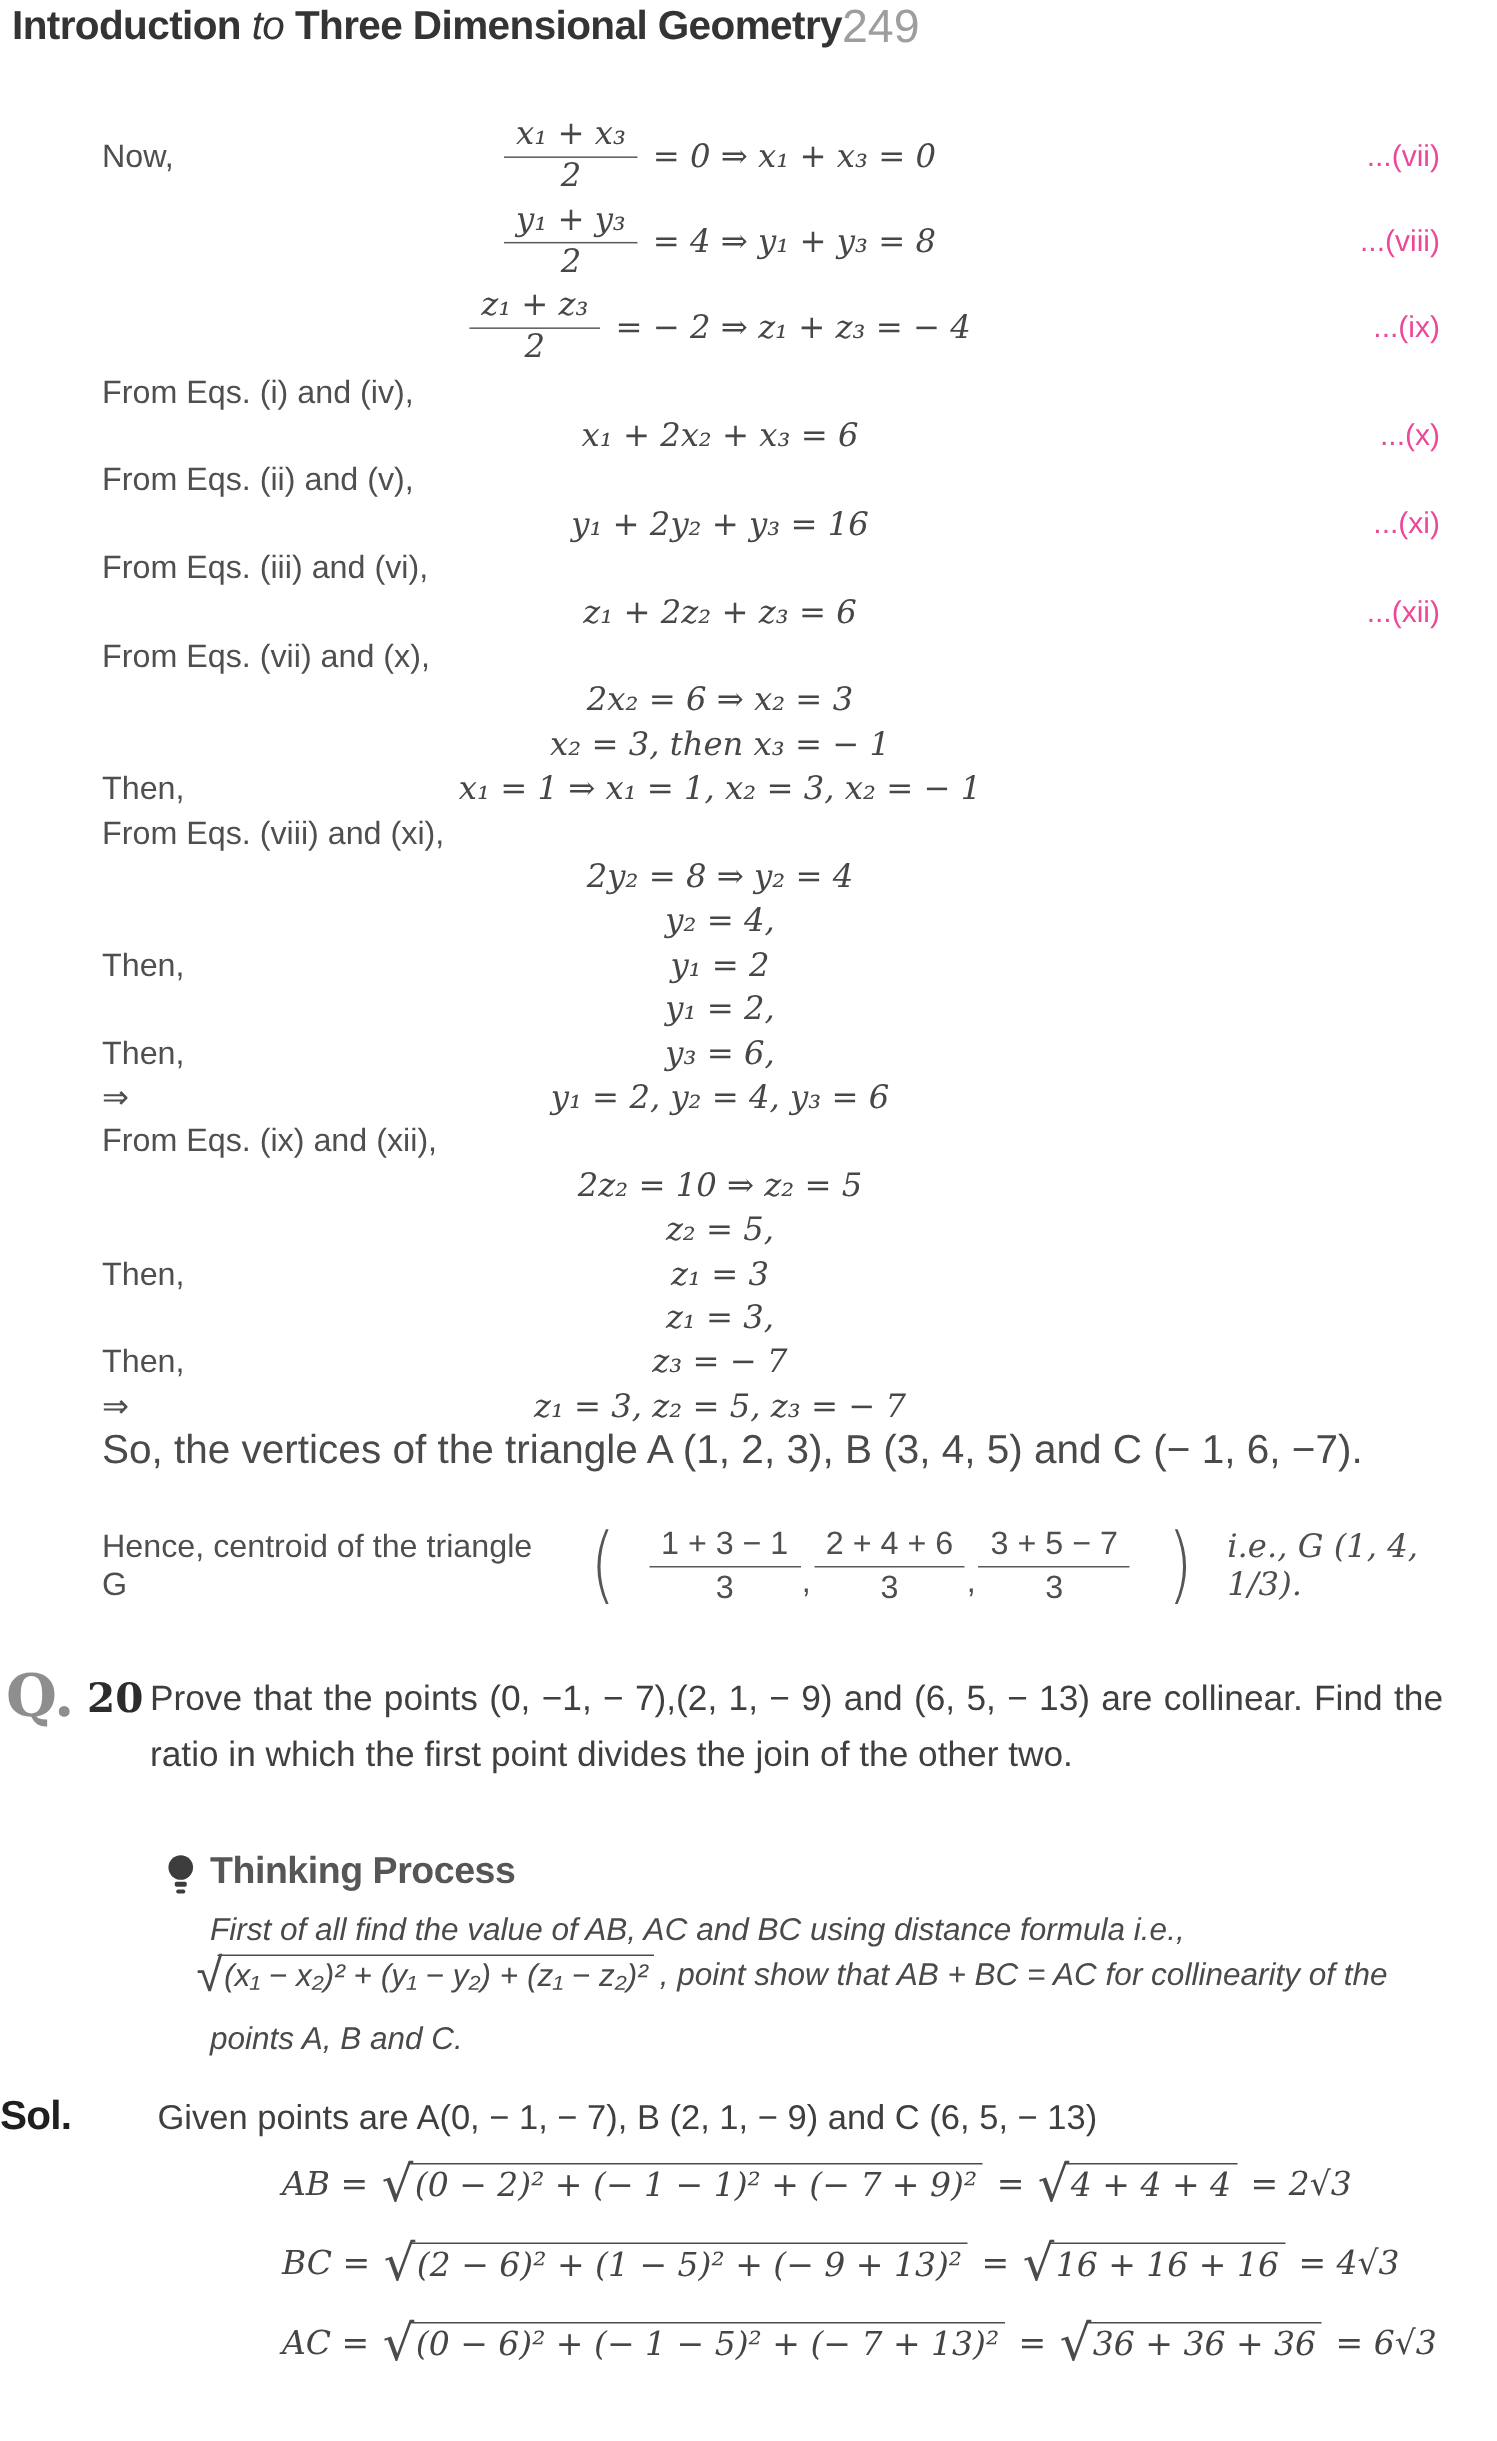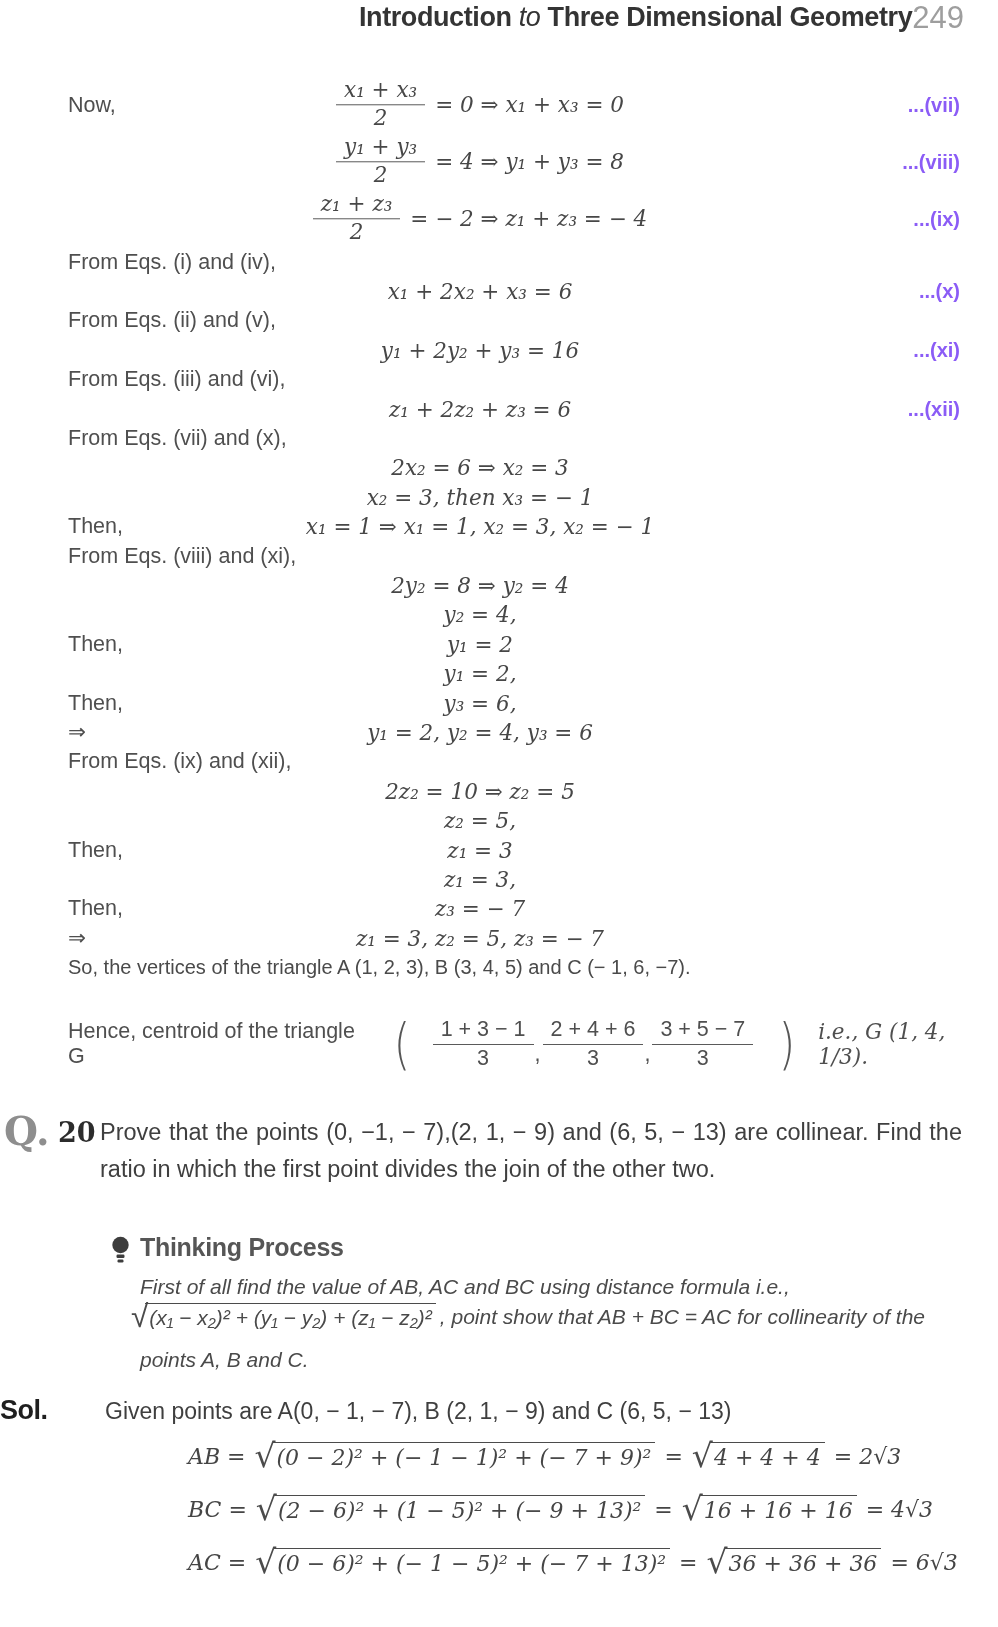--- a/index.html
+++ b/index.html
@@ -1,50 +1,50 @@
 <!DOCTYPE html>
 <html><head>
 <meta charset="utf-8">
 <style>
   html,body { margin:0; padding:0; background:#ffffff; }
   body { width:998px; height:1627px; position:relative; overflow:hidden;
          font-family:"Liberation Sans","DejaVu Sans",sans-serif; color:#4a4a4a; }
 
   
   .hdr { position:absolute; top:2px; left:8px; width:958px; display:flex;
-         justify-content:flex-end; align-items:flex-start; }
+         justify-content:flex-start; align-items:flex-start; }
   .title { font-size:27px; font-weight:bold; color:#343434; letter-spacing:-0.4px; }
   .title i { font-weight:normal; }
   .pageno { font-size:31px; color:#9e9e9e; line-height:1; padding-right:2px; }
 
   
   .math { font-family:"DejaVu Serif","Liberation Serif",serif; font-style:italic; color:#474747; }
 
   
   .topfracs { position:absolute; top:76px; left:0; width:998px; }
   .tf-row { position:relative; height:57px; }
   .flabel { font-size:21.5px; color:#4f4f4f; white-space:nowrap; }
   .tf-row .flabel { position:absolute; left:68px; top:50%; transform:translateY(-50%); }
   .tf-eq { position:absolute; left:230px; width:500px; top:50%; transform:translateY(-50%);
            display:flex; align-items:center; justify-content:center; gap:10px; }
   .frac { display:inline-block; text-align:center; font-size:21.5px; line-height:1.15; }
   .frac .num { display:block; border-bottom:1.6px solid #5a5a5a; padding:0 8px 2px; white-space:nowrap; }
   .frac .den { display:block; padding-top:1px; }
   .rest { font-size:21.5px; white-space:nowrap; }
   .feqnum { position:absolute; right:38px; top:50%; transform:translateY(-50%);
-            font-size:20px; color:#8b5cf6; font-style:normal; font-family:"Liberation Sans","DejaVu Sans",sans-serif;font-weight:bold; }
+            font-size:20px; color:#ec4899; font-style:normal; font-family:"Liberation Sans","DejaVu Sans",sans-serif; }
 
   
   .flow { position:absolute; top:247px; left:0; width:998px; }
   .flow-row { position:relative; height:29.4px; }
   .flow-row .flabel { position:absolute; left:68px; top:50%; transform:translateY(-50%); }
   .feq { position:absolute; left:230px; width:500px; text-align:center; top:50%;
          transform:translateY(-50%); font-size:21.5px; white-space:nowrap; }
   .ftext { position:absolute; left:68px; top:50%; transform:translateY(-50%);
-           font-size:20px; color:#4a4a4a; white-space:nowrap; }
+           font-size:27px; color:#4a4a4a; white-space:nowrap; }
 
   
   .centroid { position:absolute; top:1012px; left:68px; height:64px; display:flex;
               align-items:center; gap:20px; font-size:21.5px; color:#4f4f4f; }
   .paren { font-family:"DejaVu Sans",sans-serif; font-size:56px; font-weight:200;
            color:#565656; line-height:0.95; transform:scaleX(0.75); }
   .cfracs { display:inline-flex; }
   .cfrac-wrap { display:inline-flex; align-items:center; }
   .csep { align-self:flex-end; padding:0 2px 4px 1px; }
   .csuffix { font-family:"DejaVu Serif",serif; font-style:italic; font-size:21.5px; }

